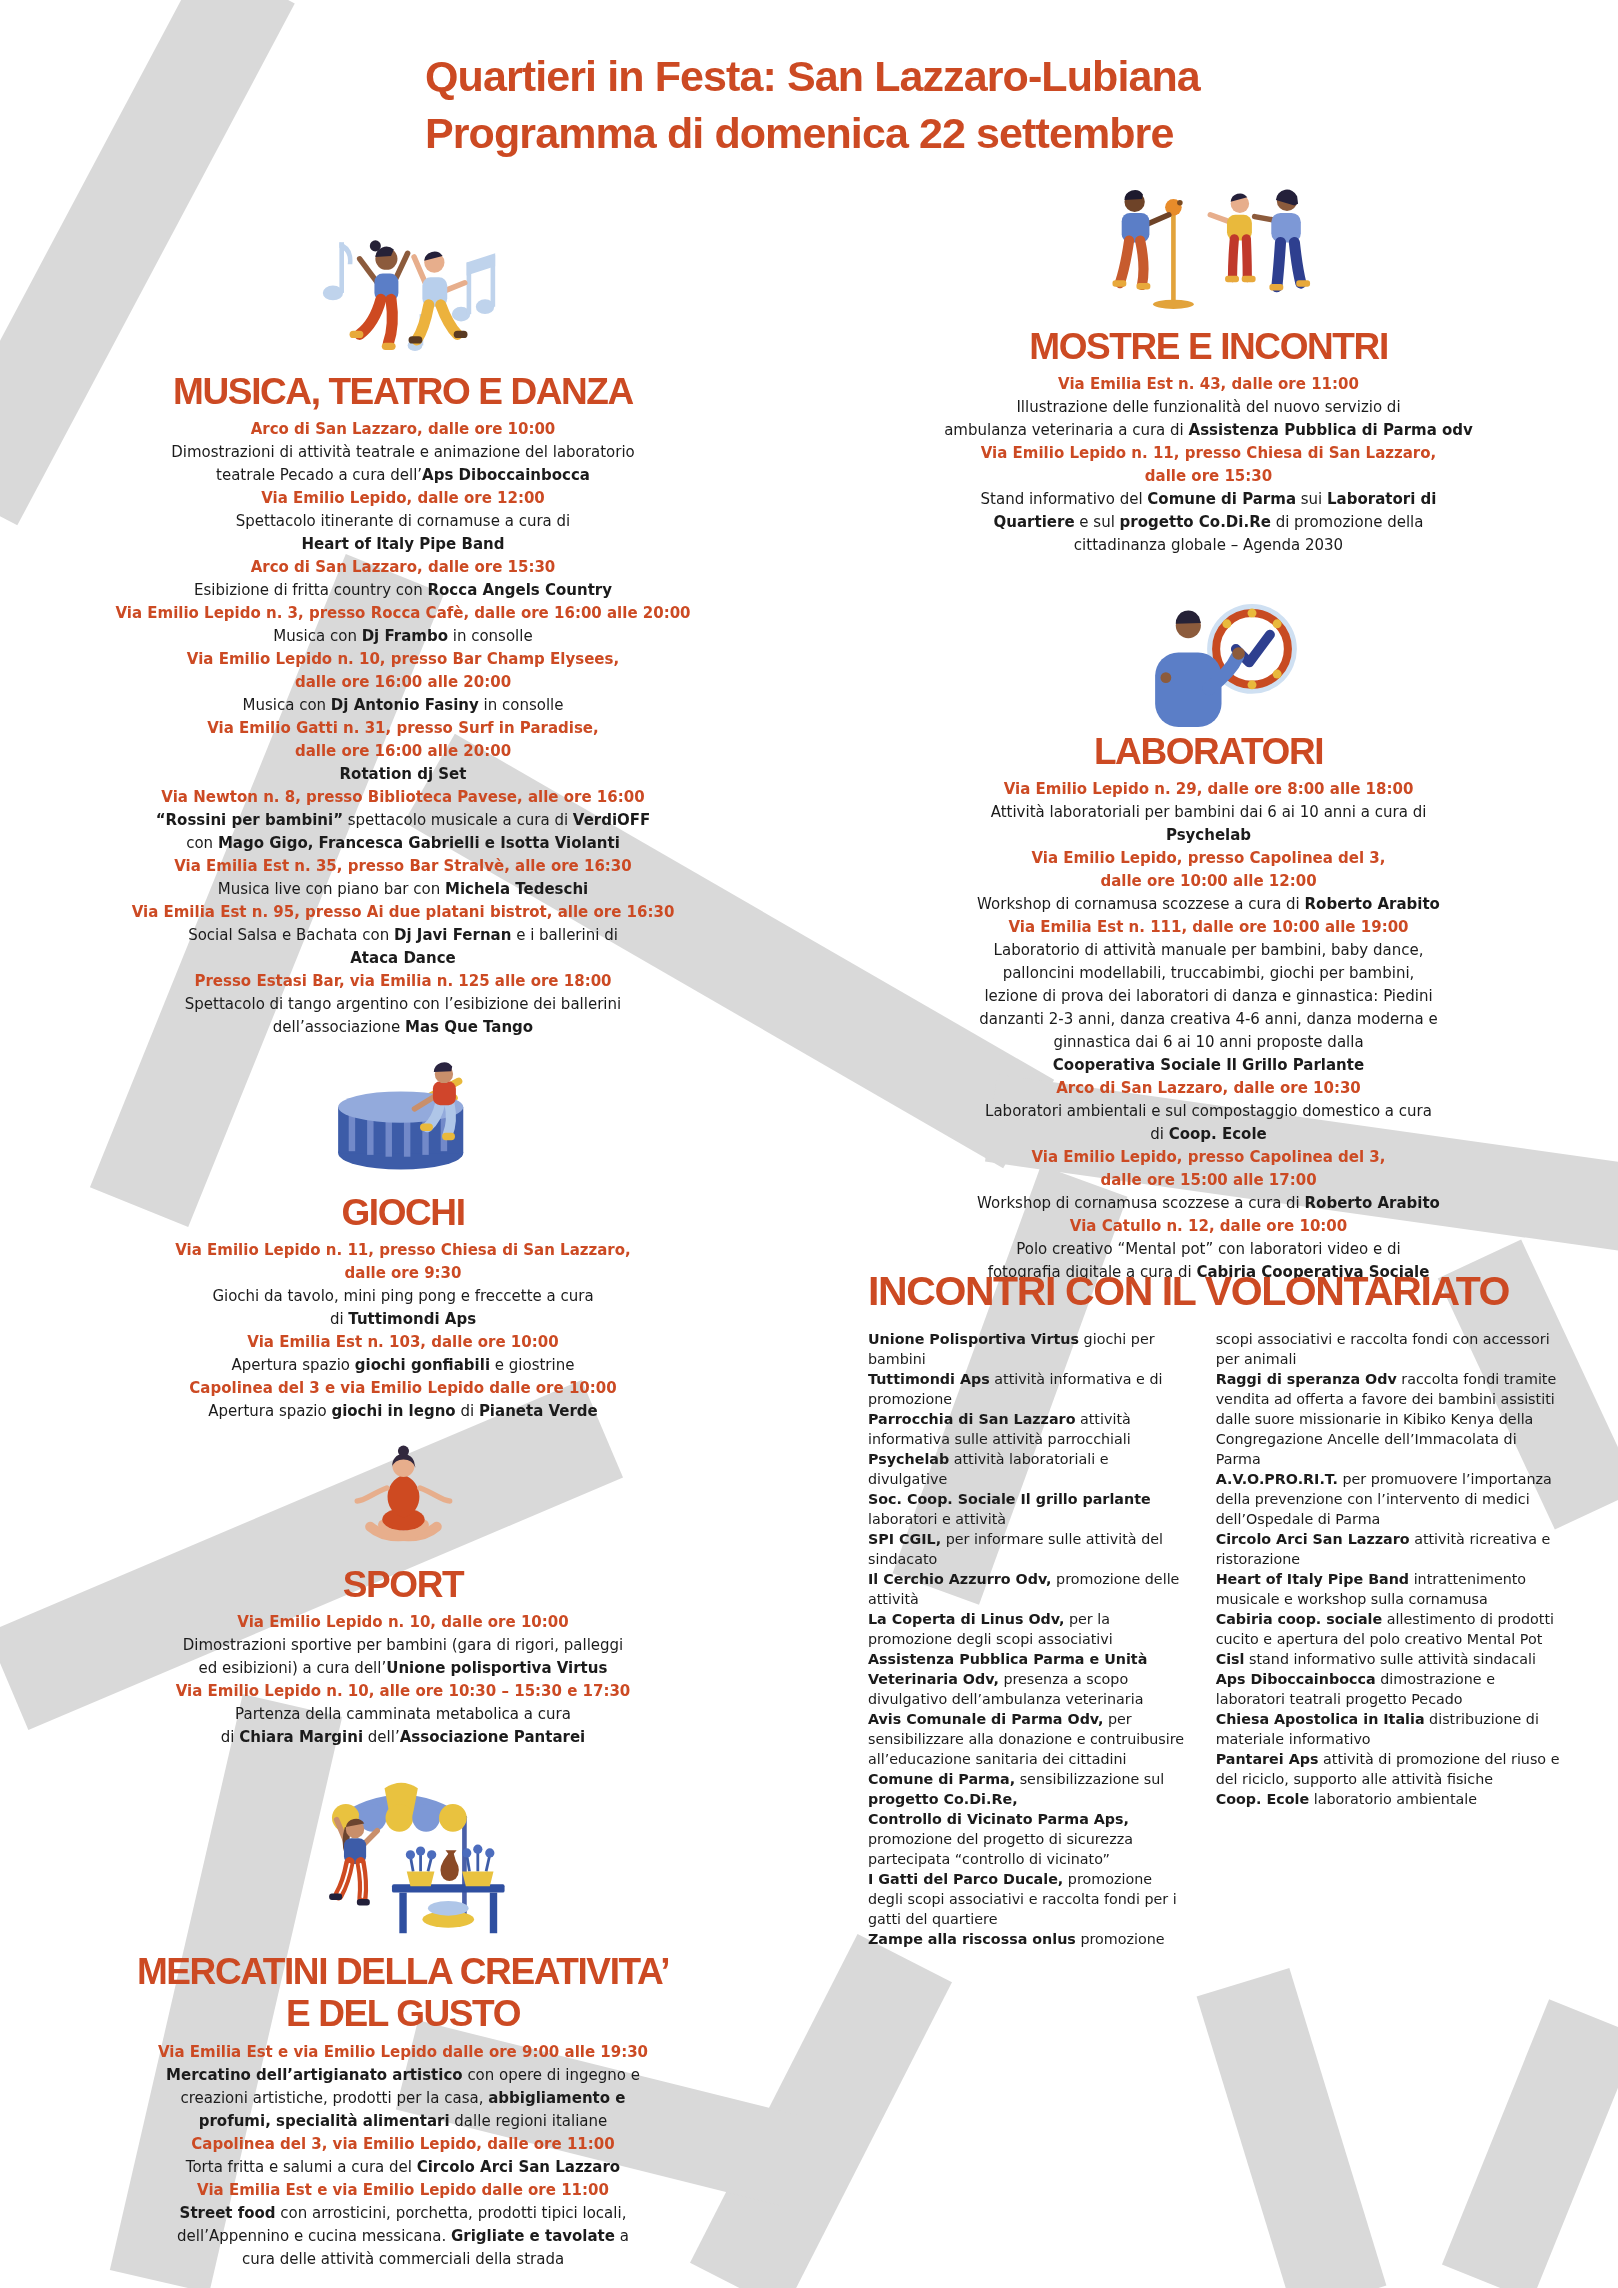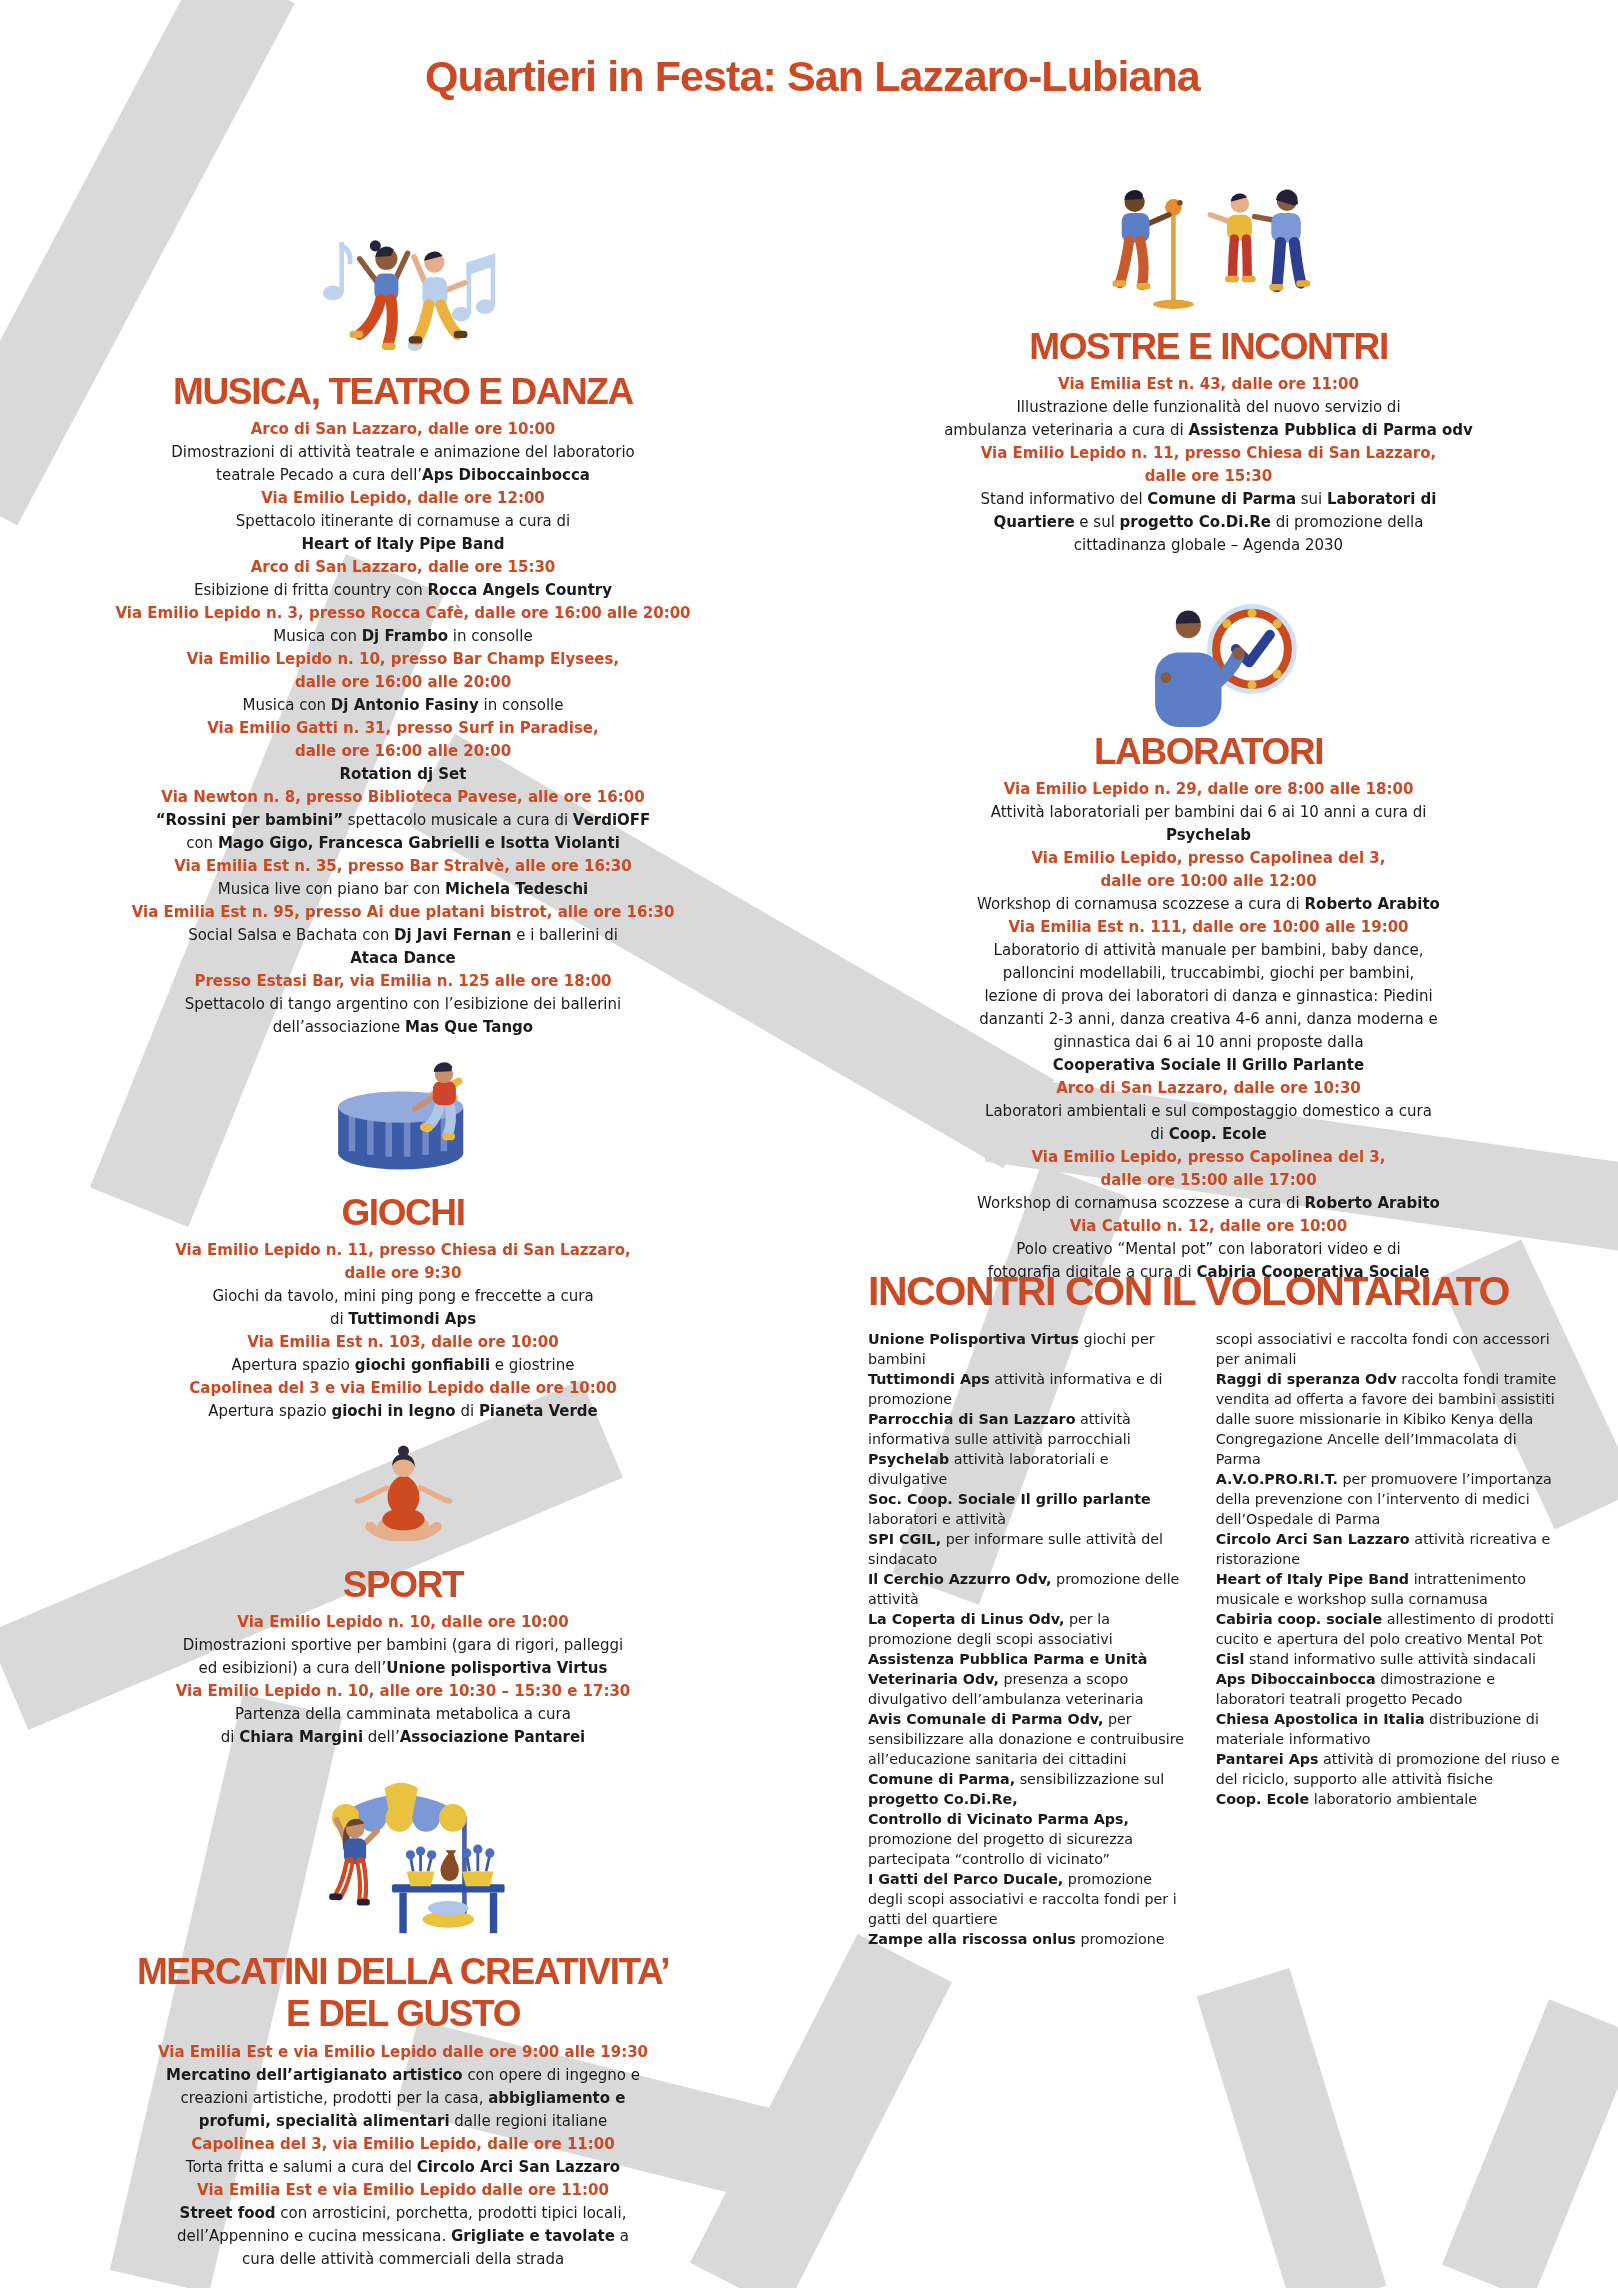--- a/index.html
+++ b/index.html
@@ -52,20 +52,21 @@
     <div class="road" style="left:-18.5px;top:1502px;width:646px;height:106px;transform:rotate(-23deg);"></div>
     <div class="road" style="left:175px;top:1698px;width:102px;height:591px;transform:rotate(13deg);"></div>
     <div class="road" style="left:768px;top:1938px;width:106px;height:369px;transform:rotate(27deg);"></div>
     <div class="road" style="left:401px;top:2067px;width:397px;height:92px;transform:rotate(14deg);"></div>
     <div class="road" style="left:1243px;top:1975px;width:97px;height:332px;transform:rotate(-17deg);"></div>
     <div class="road" style="left:1492px;top:2007px;width:97px;height:286px;transform:rotate(22deg);"></div>
   </div>
 
   <h1 class="title">
     <span>Quartieri in Festa: San Lazzaro-Lubiana</span><br>
+    <span>Programma di domenica 22 settembre</span>
   </h1>
 
   <div class="col col-left">
 
     <section class="sec" id="sec-musica">
       <div class="illo">
         <svg viewBox="0 0 230 175" width="212" height="162">
           <g fill="#bfd3ec">
             <ellipse cx="39" cy="95" rx="11" ry="8"></ellipse>
               <rect x="46" y="40" width="5" height="55"></rect>

